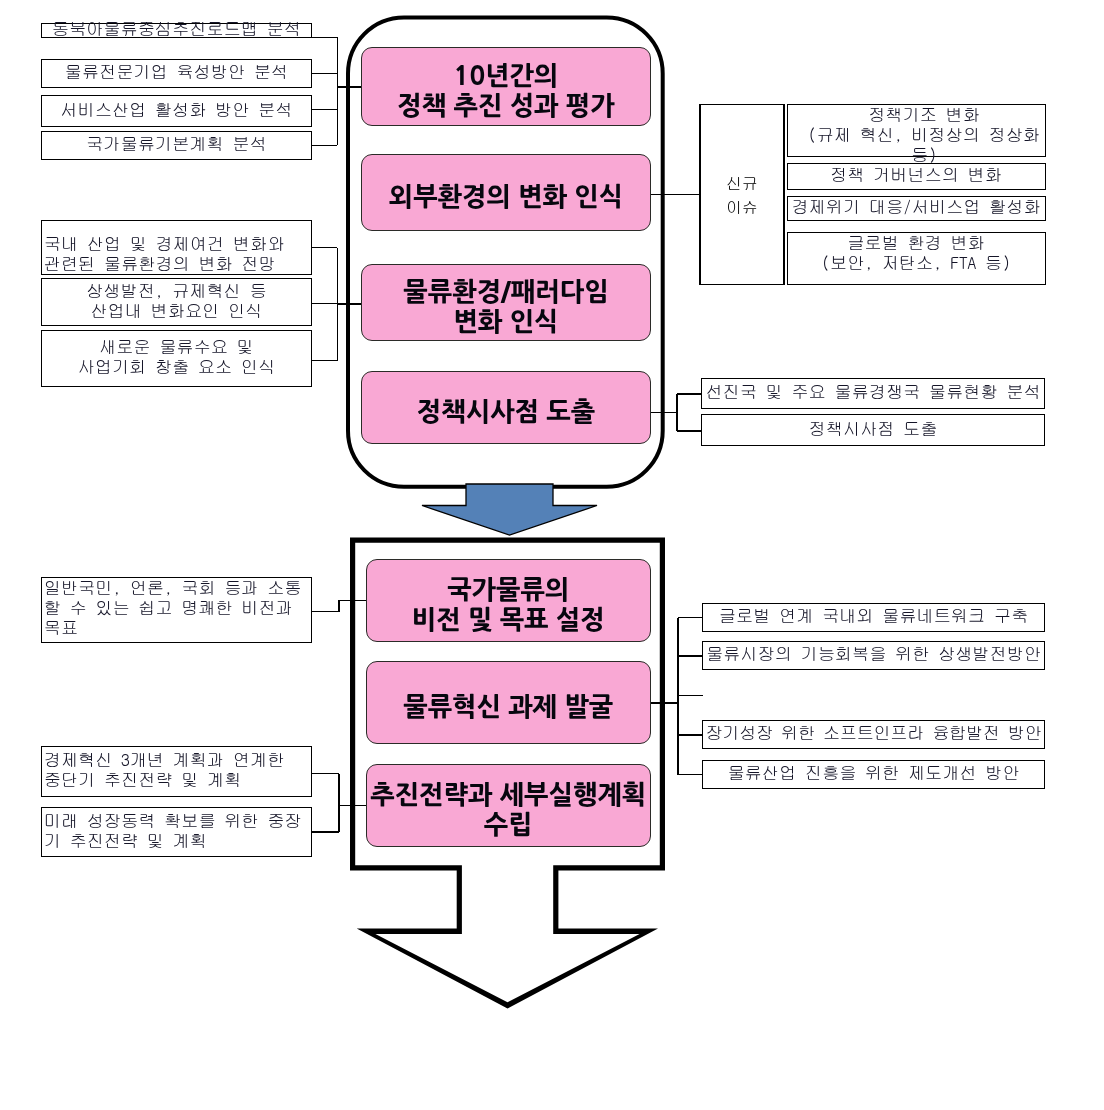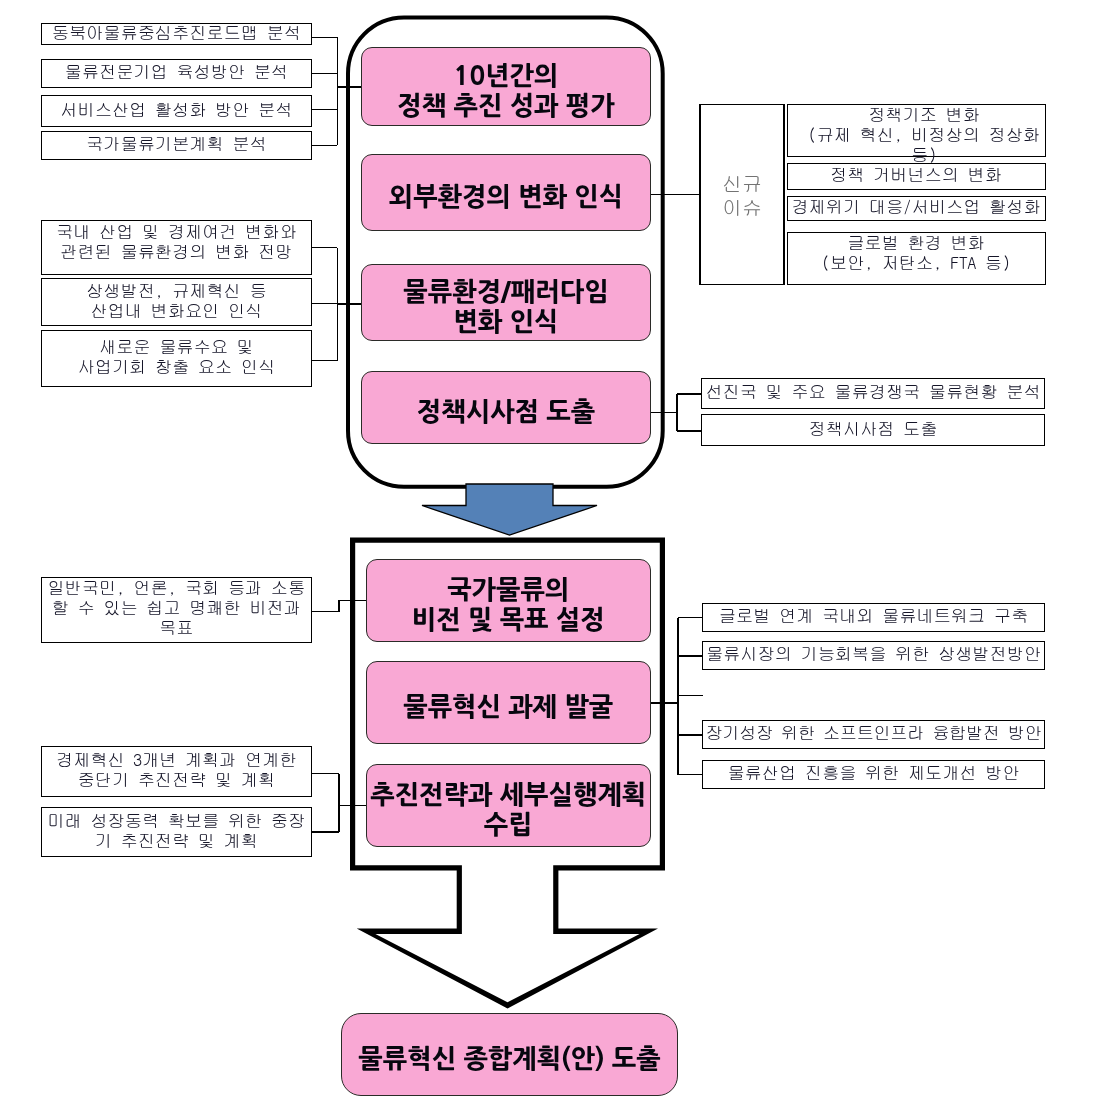--- a/index.html
+++ b/index.html
@@ -5,21 +5,21 @@
   html,body{margin:0;padding:0;background:#fff;}
   body{width:1104px;height:1110px;overflow:hidden;
        font-family:"GulimChe","Gulim","DejaVu Sans",sans-serif;}
   #stage{position:relative;width:1104px;height:1110px;}
   .abs{position:absolute;box-sizing:border-box;}
 
   .tbox{border:1.5px solid #000;background:#fff;display:flex;align-items:center;
         justify-content:center;color:#151528;font-size:17.2px;line-height:20px;}
   .tbox > span{display:block;width:100%;text-align:center;white-space:pre-line;
                position:relative;top:-2.5px;}
-  .tbox.just > span{text-align:center;padding:0 2px;box-sizing:border-box;}
+  .tbox.just > span{text-align:left;padding:12px 2px;box-sizing:border-box;}
   .tbox.nw > span{white-space:nowrap;}
   .tbox.fill > span{white-space:nowrap;letter-spacing:-0.35px;}
   .tbox.top{align-items:flex-start;padding-top:2px;}
   .tbox.ovf{overflow:visible;padding-top:0;}
   .tbox.ovf > span{top:-1px;}
 
   .bbox{background:#f9a8d4;border:1.1px solid #2b2b28;border-radius:11px;
         display:flex;align-items:center;justify-content:center;
         color:#07070f;font-family:"NanumGothicExtraBold","GulimChe",sans-serif;
         font-weight:400;font-size:26px;line-height:29.5px;}
@@ -61,21 +61,21 @@
         <path d="M339.2 805.3 H366"></path>
         <path d="M649 703 H678"></path>
         <path d="M678 617.5 V774.5"></path>
         <path d="M678 617.5 H702.5"></path>
         <path d="M678 656 H702.5"></path>
         <path d="M678 695.5 H702.5"></path>
         <path d="M678 735 H702.5"></path>
         <path d="M678 774.5 H702.5"></path>
       </g>
     </svg>
-<div class="abs tbox nw" style="left:40.7px;top:23px;width:271.3px;height:22px;">
+<div class="abs tbox nw" style="left:40.7px;top:23px;width:271.3px;height:15px;">
       <span>동북아물류중심추진로드맵 분석</span>
     </div>
     <div class="abs tbox nw" style="left:40.7px;top:59px;width:271.3px;height:28.5px;">
       <span>물류전문기업 육성방안 분석</span>
     </div>
     <div class="abs tbox nw" style="left:40.7px;top:95px;width:271.3px;height:32px;">
       <span>서비스산업 활성화 방안 분석</span>
     </div>
     <div class="abs tbox nw" style="left:40.7px;top:131px;width:271.3px;height:28.5px;">
       <span>국가물류기본계획 분석</span>
@@ -98,21 +98,21 @@
     <div class="abs bbox" style="left:361px;top:154px;width:290px;height:77px;">
       <span>외부환경의 변화 인식</span>
     </div>
     <div class="abs bbox" style="left:361px;top:264px;width:290px;height:77px;">
       <span>물류환경/패러다임
 변화 인식</span>
     </div>
     <div class="abs bbox" style="left:361px;top:371px;width:290px;height:73px;">
       <span>정책시사점 도출</span>
     </div>
-    <div class="abs" style="left:700px;top:104.7px;width:84.2px;height:180px;display:flex;align-items:center;justify-content:center;font-size:20px;line-height:24px;color:#737373;white-space:pre-line;"><span>신규
+    <div class="abs" style="left:700px;top:104.7px;width:84.2px;height:180px;display:flex;align-items:center;justify-content:center;font-size:16px;line-height:24px;color:#000000;white-space:pre-line;"><span>신규
 이슈</span></div>
     <div class="abs tbox top ovf" style="left:786.5px;top:104.4px;width:259px;height:52.6px;padding-left:16px;">
       <span>정책기조 변화
 (규제 혁신, 비정상의 정상화 등)</span>
     </div>
     <div class="abs tbox" style="left:786.5px;top:163px;width:259px;height:27px;">
       <span>정책 거버넌스의 변화</span>
     </div>
     <div class="abs tbox" style="left:786.5px;top:196px;width:259px;height:25px;">
       <span>경제위기 대응/서비스업 활성화</span>
@@ -152,16 +152,13 @@
     </div>
     <div class="abs tbox nw" style="left:702px;top:641px;width:343px;height:29px;">
       <span>물류시장의 기능회복을 위한 상생발전방안</span>
     </div>
     <div class="abs tbox fill" style="left:702px;top:720px;width:343px;height:29px;">
       <span>장기성장 위한 소프트인프라 융합발전 방안</span>
     </div>
     <div class="abs tbox nw" style="left:702px;top:760px;width:343px;height:29px;">
       <span>물류산업 진흥을 위한 제도개선 방안</span>
     </div>
-    <div class="abs bbox" style="left:341px;top:1013px;width:337px;height:83px;border-radius:20px;">
-      <span>물류혁신 종합계획(안) 도출</span>
-    </div>
 </div>
 
 </body></html>

